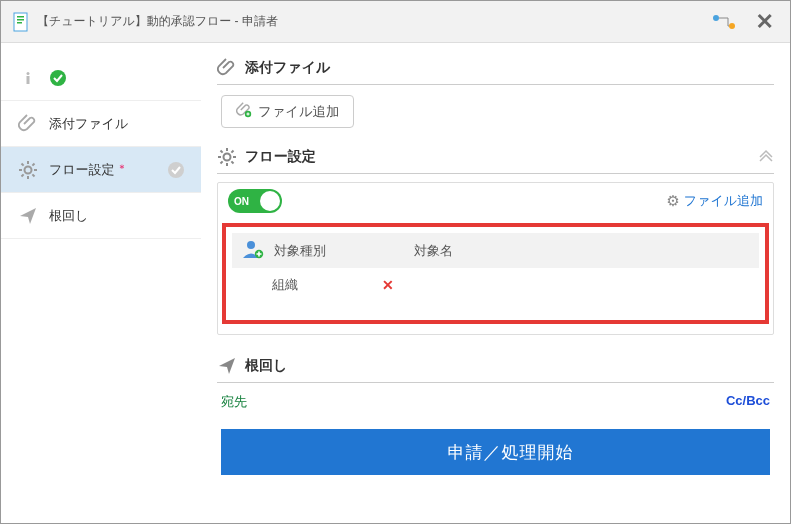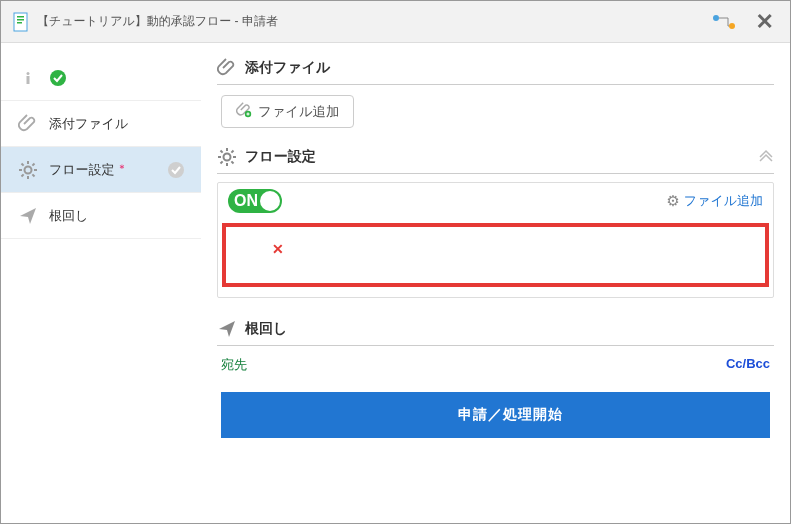--- a/index.html
+++ b/index.html
@@ -24,38 +24,38 @@
 .section-head .spacer { flex: 1; }
 .section-head .chev { color: #bbb; }
 .file-add { display: inline-flex; align-items: center; border: 1px solid #ccc; border-radius: 4px; padding: 6px 14px; margin: 10px 0 12px 4px; cursor: pointer; color: #555; background: #fff; }
 .file-add .fic { margin-right: 6px; }
 .approver-box { border: 1px solid #ddd; border-radius: 2px; margin-top: 8px; margin-bottom: 14px; }
 .approver-head { background: #f2f2f2; height: 34px; display: flex; align-items: center; padding: 0 10px; color: #555; }
 .approver-head .circ { width: 22px; height: 22px; border-radius: 50%; background: #5a4fcf; margin-right: 10px; display: flex; align-items: center; justify-content: center; }
 .approver-head .warn { margin-left: 8px; }
 .approver-head .chev2 { margin-left: auto; color: #aaa; }
 .approver-row2 { display: flex; align-items: center; padding: 6px 10px 10px 10px; }
-.toggle { width: 54px; height: 24px; border-radius: 12px; background: #2fb344; position: relative; display: flex; align-items: center; color: #fff; font-size: 16px; font-weight: bold; padding-left: 6px; cursor: pointer; }
+.toggle { width: 54px; height: 24px; border-radius: 12px; background: #2fb344; position: relative; display: flex; align-items: center; color: #fff; font-size: 10px; font-weight: bold; padding-left: 6px; cursor: pointer; }
 .toggle::after { content: ""; position: absolute; right: 2px; top: 2px; width: 20px; height: 20px; background: #fff; border-radius: 50%; }
 .save-link { margin-left: auto; color: #2176d2; cursor: pointer; display: flex; align-items: center; }
 .save-link .gic { margin-right: 4px; color: #888; font-size: 15px; }
 .red-box { border: 4px solid #e53935; padding: 6px 6px 24px 6px; margin: 0 4px 10px 4px; }
 .tbl-head { background: #f2f2f2; display: flex; align-items: center; padding: 6px 10px; }
 .tbl-head .uic { margin-right: 10px; }
 .tbl-head .c1 { width: 140px; color: #555; }
 .tbl-head .c2 { flex: 1; color: #555; }
 .tbl-row { display: flex; align-items: center; padding: 8px 10px 2px 40px; }
 .tbl-row .c1 { width: 110px; color: #555; }
 .tbl-row .c2 { flex: 1; color: #2176d2; cursor: pointer; }
 .tbl-row .del { color: #e53935; font-weight: bold; cursor: pointer; font-size: 14px; }
 .nemawashi-body { padding: 10px 4px; display: flex; }
 .nemawashi-body .to { color: #15803d; cursor: pointer; }
 .nemawashi-body .cc { margin-left: auto; color: #1d4ed8; cursor: pointer; font-weight: bold; }
 .submit-wrap { padding: 8px 4px 16px 4px; }
-.submit { width: 100%; height: 46px; background: #2176d2; color: #fff; border: none; font-size: 14px; font-weight: bold; cursor: pointer; letter-spacing: 1px; padding-left: 30px; }
+.submit { width: 100%; height: 46px; background: #2176d2; color: #fff; border: none; font-size: 17px; font-weight: normal; cursor: pointer; letter-spacing: 1px; padding-left: 30px; }
 </style>
 </head>
 <body>
 
 <div class="window">
   <div class="titlebar">
     <span class="doc-icon">
       <svg width="16" height="20" viewBox="0 0 16 20">
           <rect x="1" y="1" width="13" height="18" fill="#fff" stroke="#4aa3df"></rect>
           <rect x="4" y="4" width="7" height="1.5" fill="#2fb344"></rect>
@@ -171,21 +171,32 @@
           <div class="toggle">
               <span>ON</span>
             </div>
           <span class="save-link">
             <span class="gic">⚙</span>
             <span>ファイル追加</span>
           </span>
         </div>
 
         <div class="red-box">
+          <div class="tbl-head">
+            <span class="uic"><svg width="22" height="20" viewBox="0 0 22 20">
+                  <circle cx="9" cy="6" r="4" fill="#4a90d9"></circle>
+                  <path d="M1 19 Q9 10 17 19" fill="#4a90d9"></path>
+                  <circle cx="17" cy="15" r="4.2" fill="#2fb344"></circle>
+                  <path d="M17 12.5 V17.5 M14.5 15 H19.5" stroke="#fff" stroke-width="1.6"></path>
+                </svg></span>
+            <span class="c1">対象種別</span>
+            <span class="c2">対象名</span>
+          </div>
           <div class="tbl-row">
+            <span class="c1">組織</span>
             <span class="del">✕</span>
           </div>
         </div>
       </div>
 
       <div class="section-head">
         <span class="shic"><svg width="20" height="20" viewBox="0 0 20 20">
               <path d="M2 10 L18 2 L12 18 L10 11 Z" fill="#888"></path>
             </svg></span>
         <span>根回し</span>

